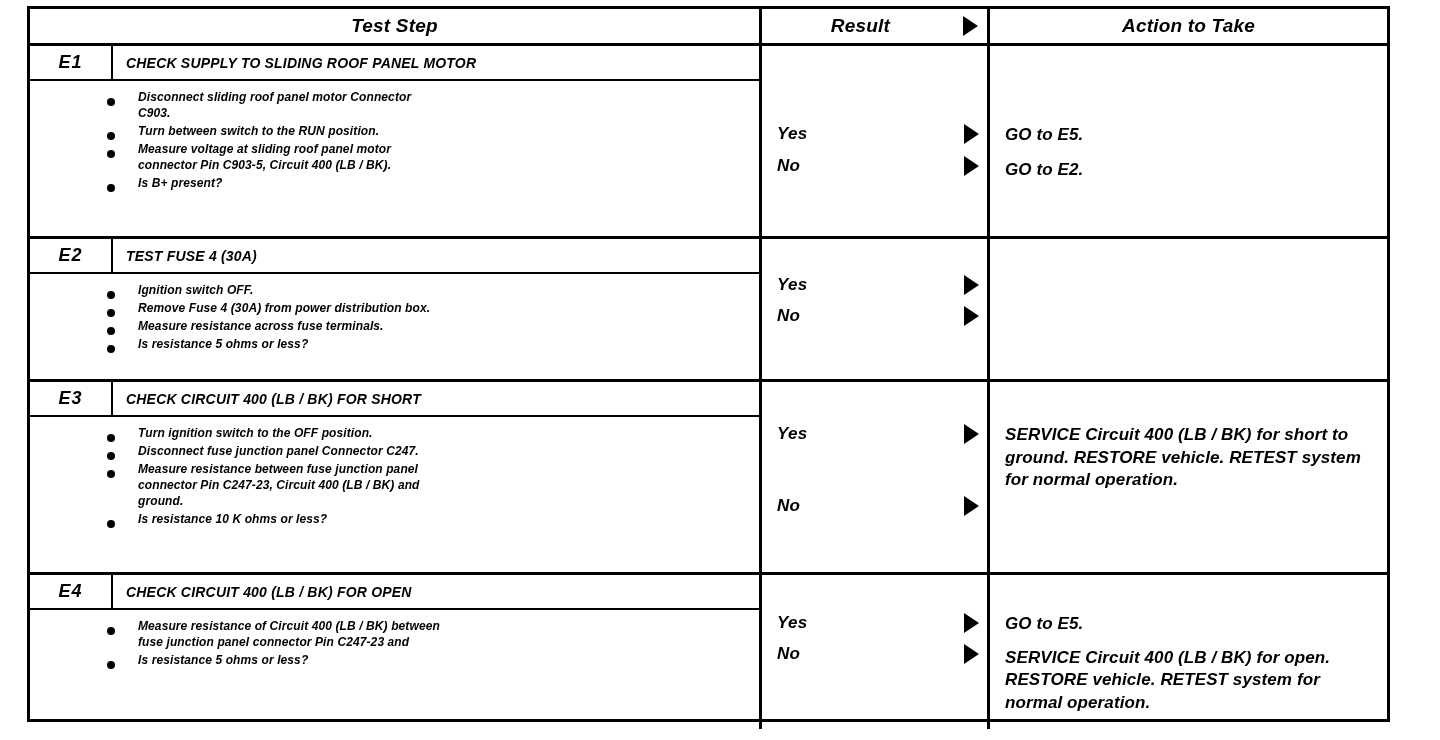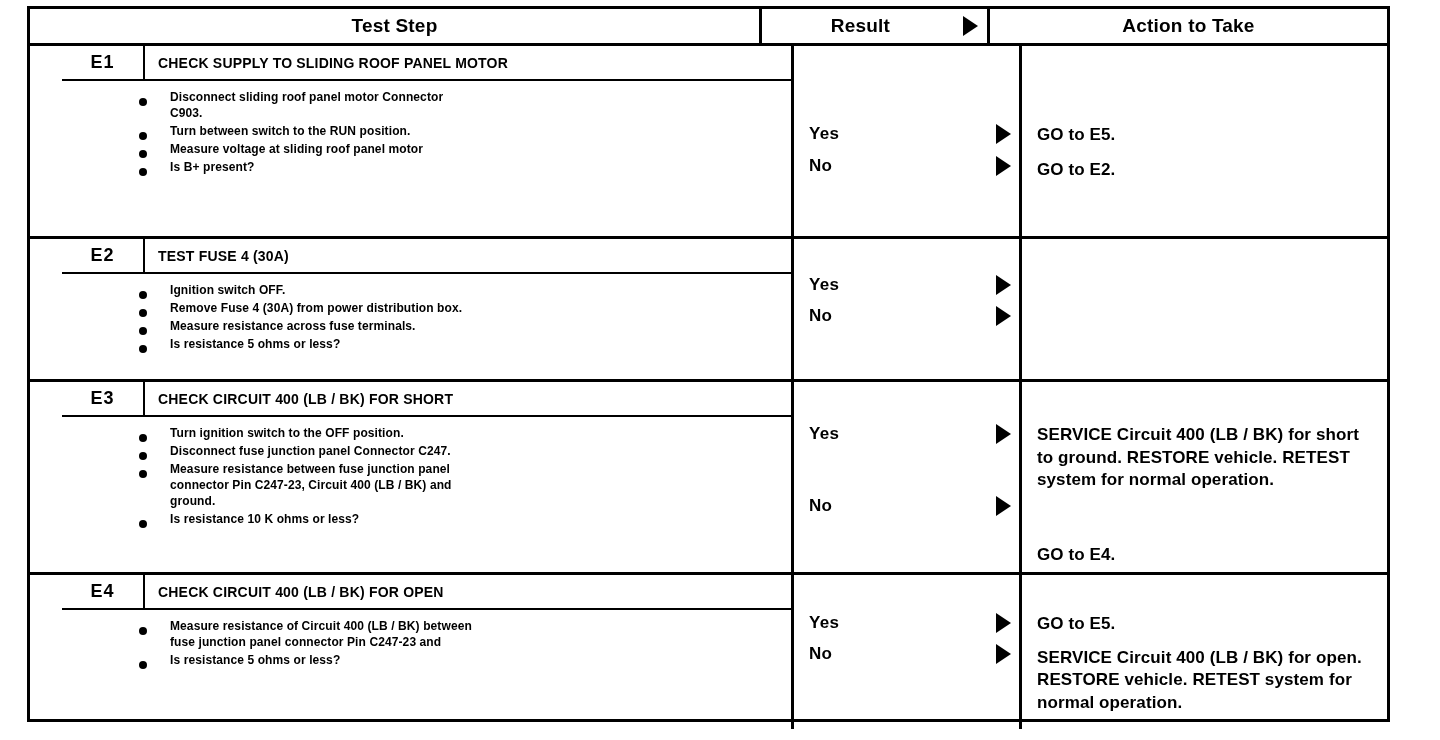--- a/index.html
+++ b/index.html
@@ -14,20 +14,21 @@
     font-family: "Liberation Sans", sans-serif;
     color: #000000;
     overflow: hidden;
   }
 
   .sheet {
     position: relative;
     width: 1440px;
     height: 520px;
     background: #ffffff;
+    font-style: italic;
   }
 
   
   .ptable {
     position: absolute;
     left: 27px;
     top: 6px;
     width: 1363px;
     height: 716px;
     box-sizing: border-box;
@@ -72,21 +73,20 @@
     display: flex;
     flex-direction: column;
     flex: 1 1 auto;
   }
 
   .section {
     display: flex;
     flex: 0 0 auto;
     border-bottom: 3px solid #000;
     box-sizing: border-box;
-    padding-left: 32px;
   }
   .section:last-child { border-bottom: none; }
 
   .sec-e1 { height: 193px; }
   .sec-e2 { height: 143px; }
   .sec-e3 { height: 193px; }
   .sec-e4 { height: 154px; }
 
   
   .col-teststep {
@@ -261,20 +261,21 @@
             <ul class="bullets">
               <li>
                 <span class="nowrapline">Disconnect sliding roof panel motor Connector</span><br>
                 <span class="nowrapline">C903.</span>
               </li>
               <li>
                 <span class="nowrapline">Turn between switch to the RUN position.</span>
               </li>
               <li>
                 <span class="nowrapline">Measure voltage at sliding roof panel motor</span><br>
+                <span class="nowrapline">connector Pin C903-5, Circuit 400 (LB / BK).</span>
               </li>
               <li class="q">
                 <span class="nowrapline">Is B+ present?</span>
               </li>
             </ul>
           </div>
         </div>
 
         <div class="col-result">
           <div class="outcome-list">
@@ -383,25 +384,20 @@
           </div>
         </div>
 
         <div class="col-action">
           <div class="outcome-list">
             <div class="outcome outcome-yes">
               <div class="act-text" style="max-width:370px">
                 <span>SERVICE Circuit 400 (LB / BK) for short to ground. RESTORE vehicle. RETEST system for normal operation.</span>
               </div>
             </div>
-            <div class="outcome outcome-no">
-              <div class="act-text">
-                <span>GO to </span><b>E4</b><span>.</span>
-              </div>
-            </div>
           </div>
         </div>
       </div>
 
       <div class="section sec-e4">
         <div class="col-teststep">
           <div class="step-title-row">
             <div class="step-id">E4</div>
             <div class="step-heading">CHECK CIRCUIT 400 (LB / BK) FOR OPEN</div>
           </div>

